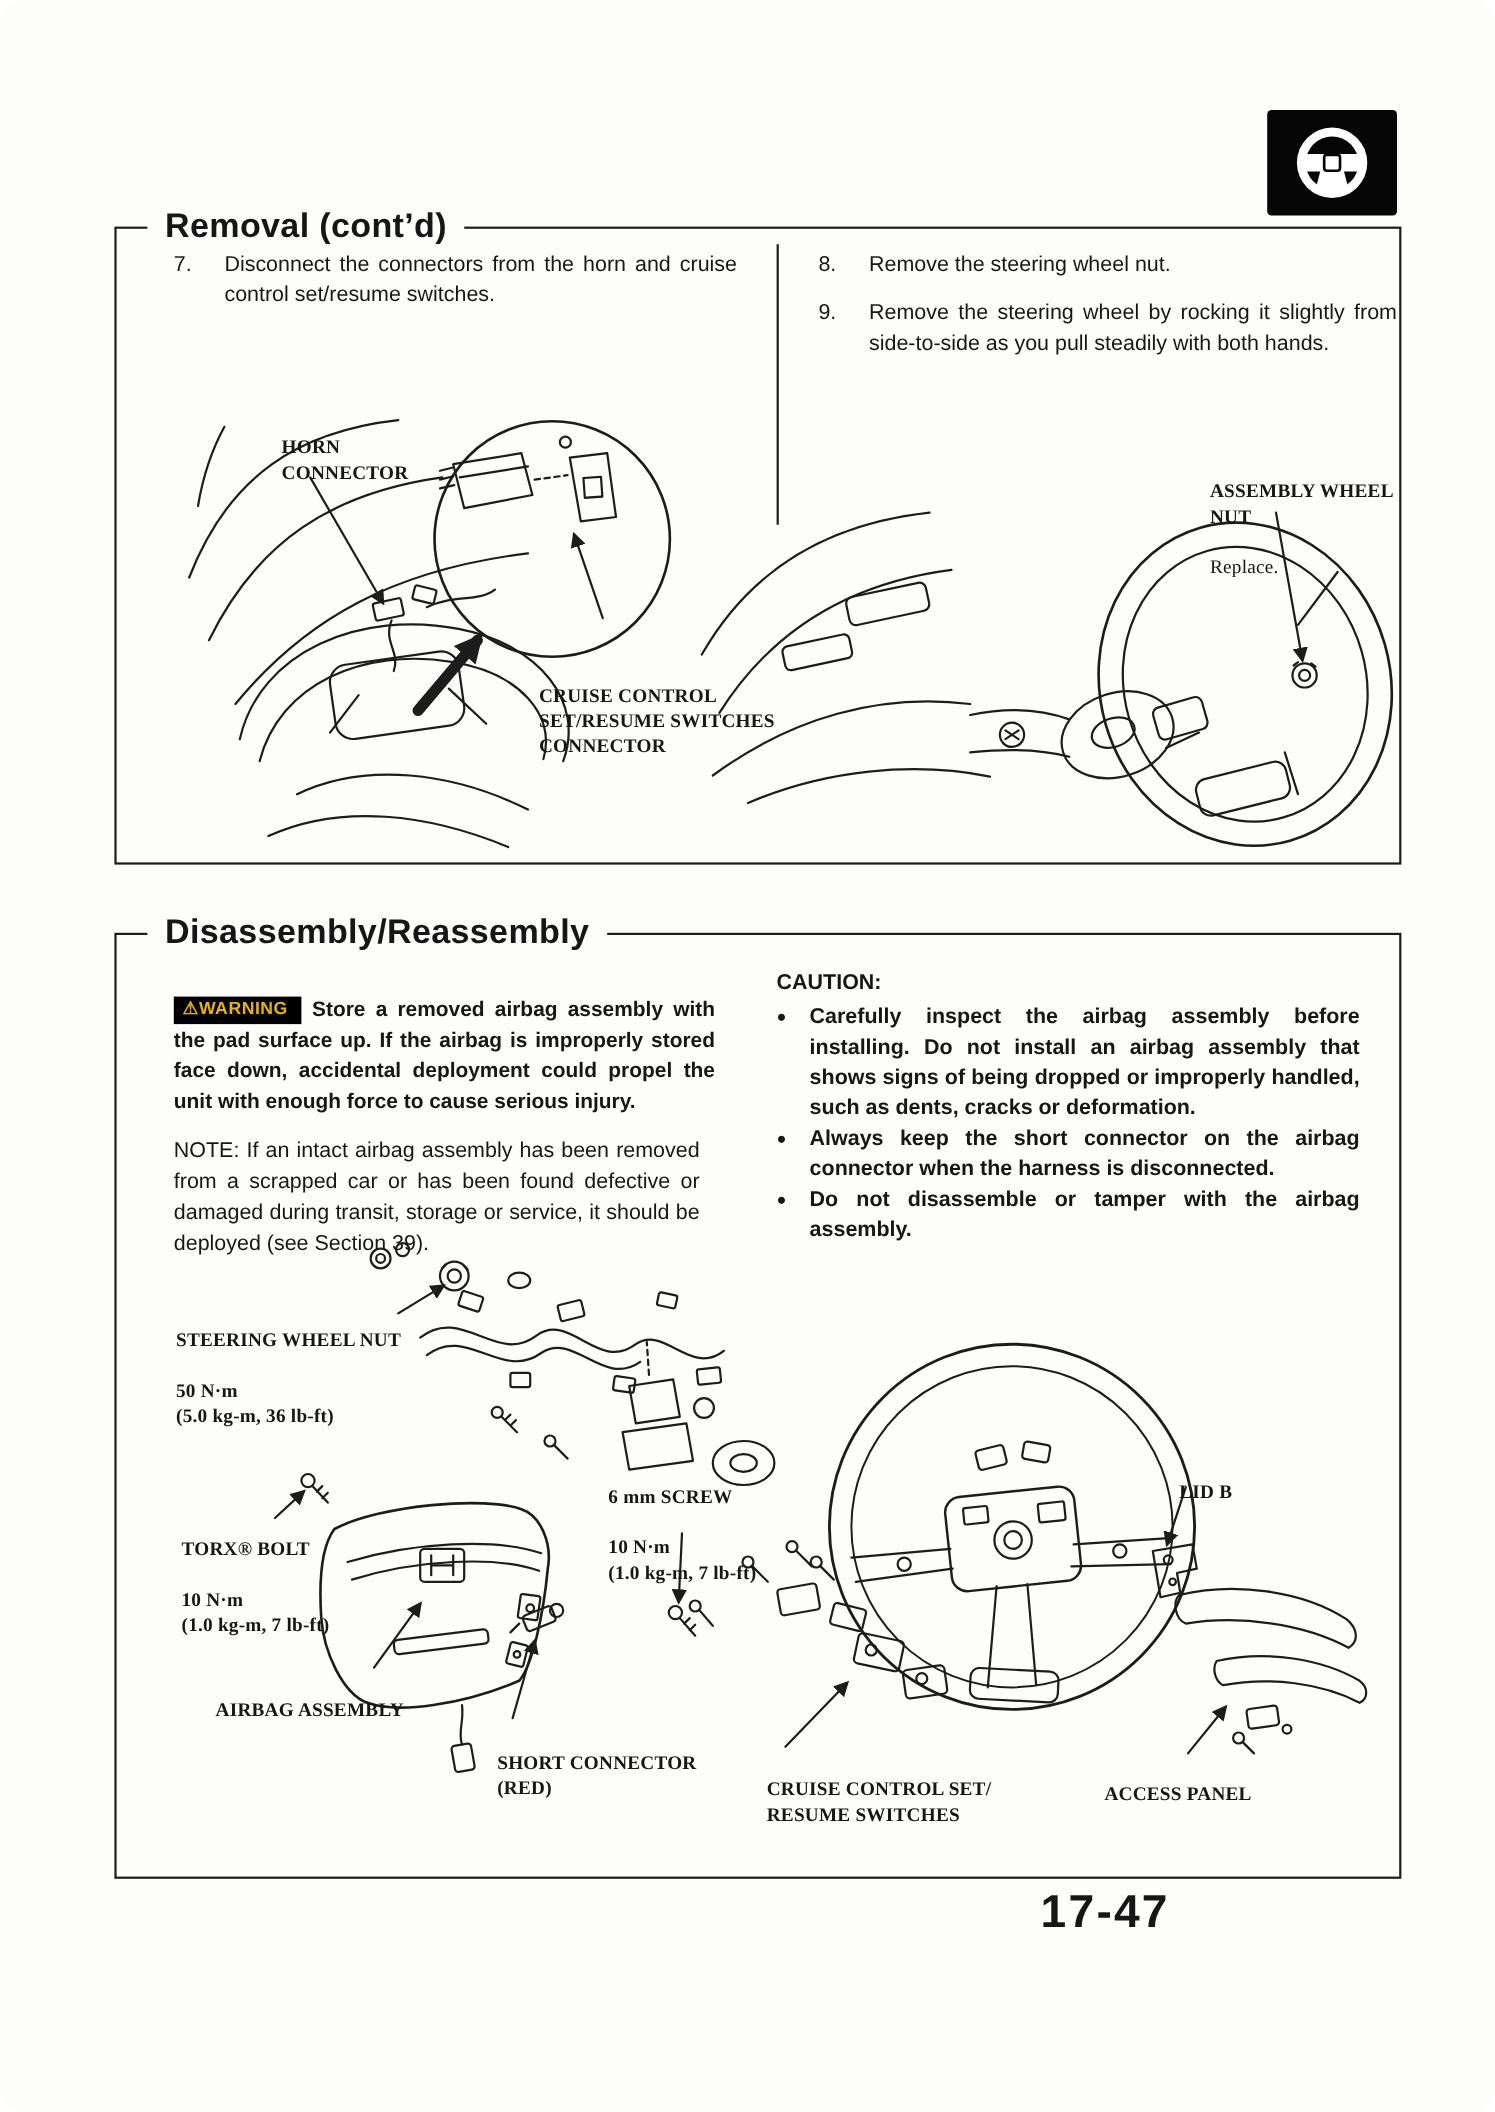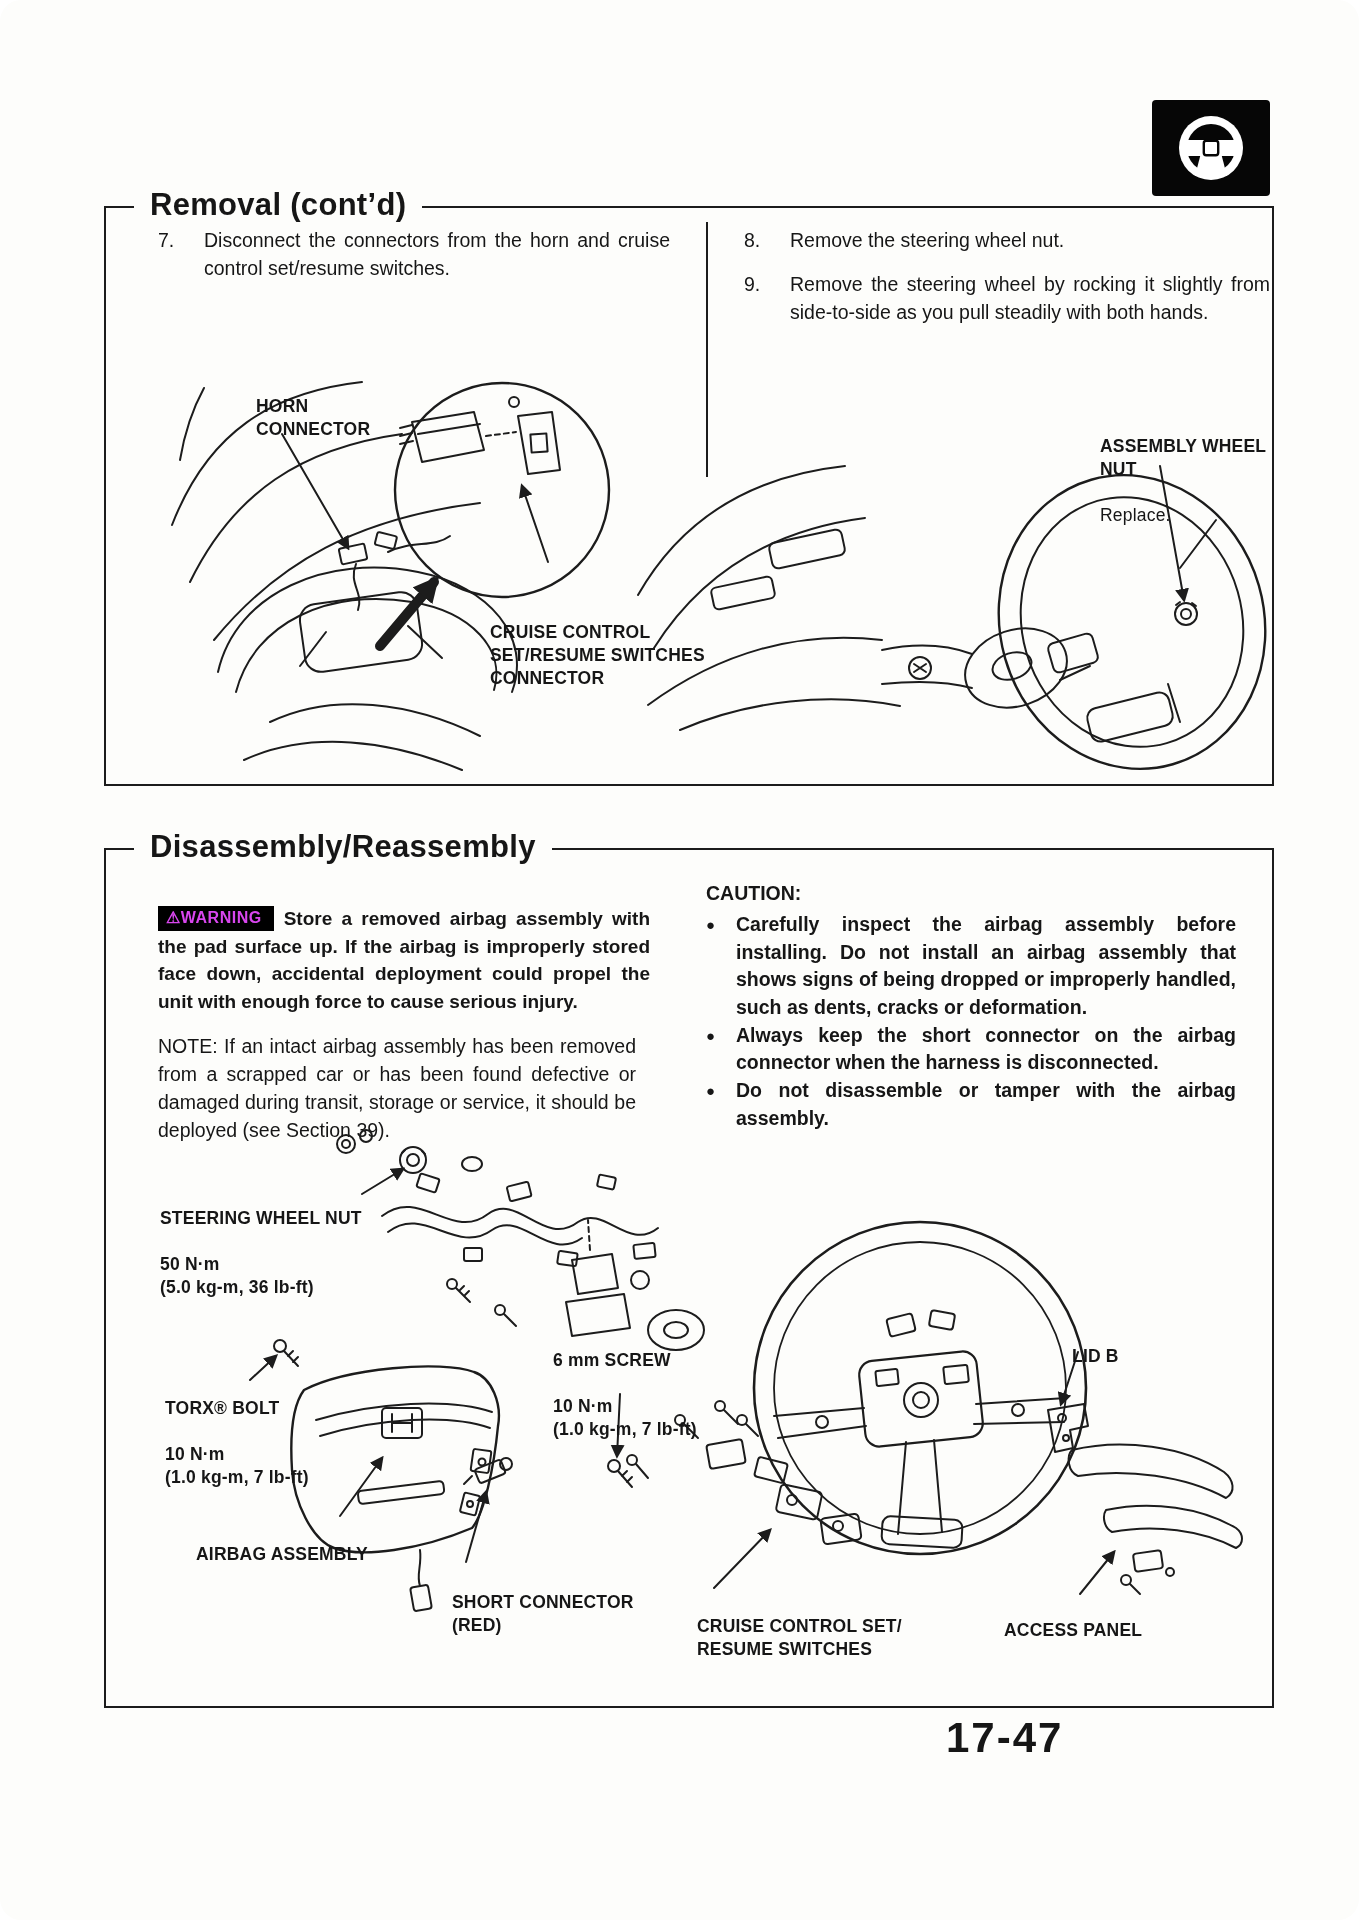--- a/index.html
+++ b/index.html
@@ -8,25 +8,25 @@
   svg{display:block;}
   .illo{position:absolute;stroke:#1c1c1c;}
   .panel{position:absolute;border:2.5px solid #1c1c1c;}
   .panel-title{position:absolute;top:-27px;left:28px;margin:0;background:#fdfdfb;
         padding:0 16px;font-size:31px;font-weight:bold;letter-spacing:.3px;white-space:nowrap;line-height:48px;}
   .step{position:absolute;display:flex;font-size:19.5px;line-height:1.45;}
   .step .num{flex:none;width:46px;}
   .step .txt{flex:1;text-align:justify;}
   .col-divider{position:absolute;left:706px;top:222px;width:2px;height:255px;background:#1c1c1c;}
   .lbl{position:absolute;font-weight:bold;font-size:17.5px;line-height:1.32;
-        white-space:pre-line;letter-spacing:.2px;}
+        white-space:pre-line;letter-spacing:.2px;font-family:Liberation Serif, serif;}
   .lbl .note{font-weight:normal;}
   .warn{position:absolute;left:158px;top:886px;width:492px;font-size:19px;font-weight:bold;
         text-align:justify;line-height:1.45;}
-  .badge{display:inline-block;background:#000;color:#d946ef;font-size:16px;line-height:1;
+  .badge{display:inline-block;background:#000;color:#eab308;font-size:16px;line-height:1;
         padding:4px 12px 5px 8px;margin-right:10px;letter-spacing:.5px;vertical-align:2px;}
   .note-block{position:absolute;left:158px;top:1012px;width:478px;font-size:19.5px;
         text-align:justify;line-height:1.45;}
   .caution{position:absolute;left:706px;top:882px;width:530px;}
   .caution h3{margin:0 0 6px 0;font-size:19.5px;}
   .c-item{display:flex;font-weight:bold;font-size:19.5px;line-height:1.42;}
   .c-item .dot{flex:none;width:30px;font-size:15px;padding-top:3px;}
   .c-item .ctxt{flex:1;text-align:justify;}
   .pageno{position:absolute;left:946px;top:1714px;font-size:42px;font-weight:bold;letter-spacing:2px;}
   .icon-box{position:absolute;left:1152px;top:100px;width:118px;height:96px;background:#060606;

